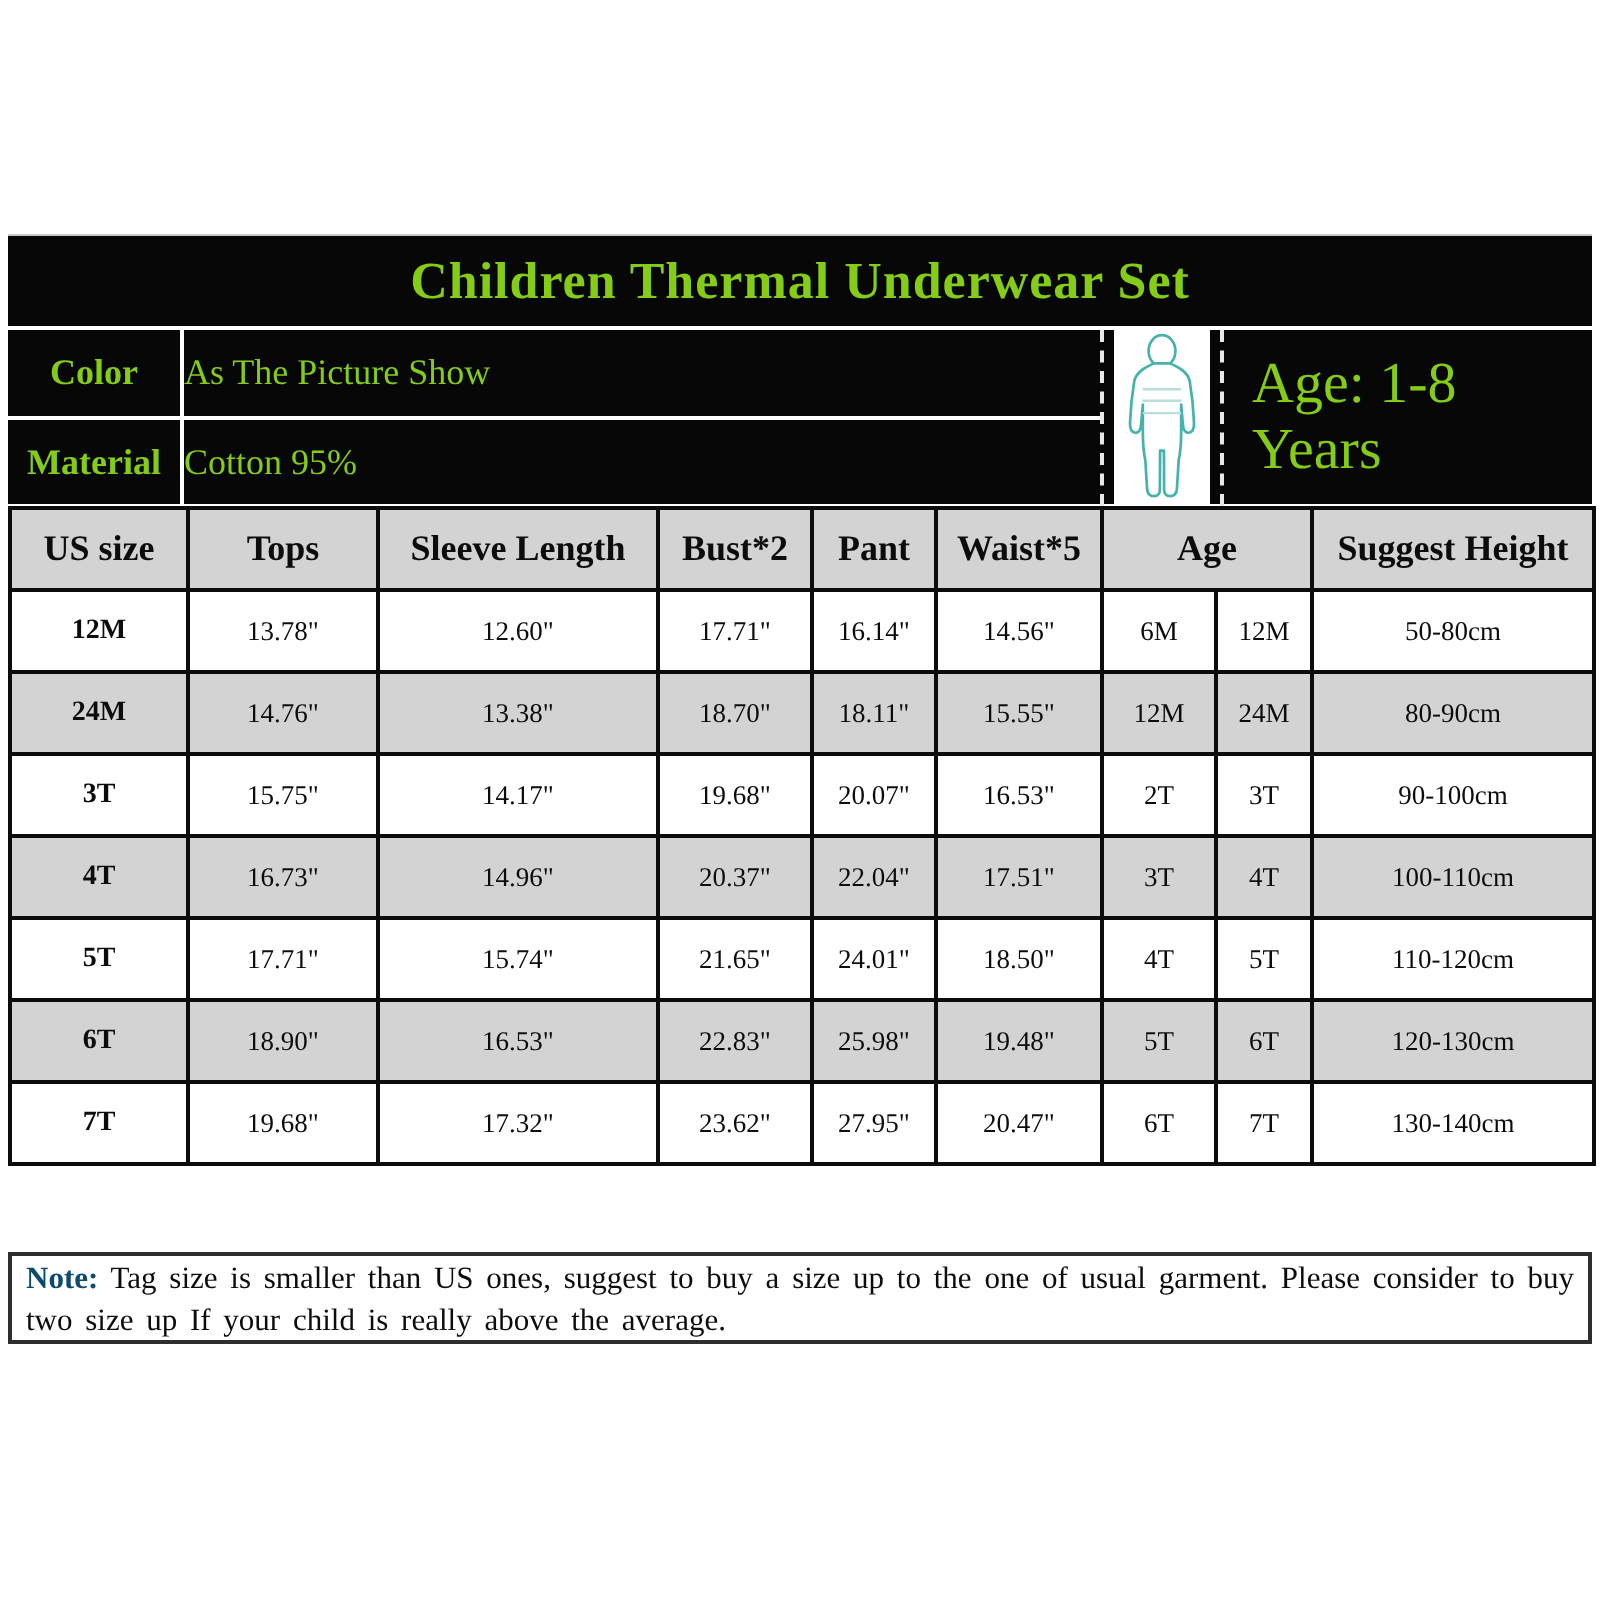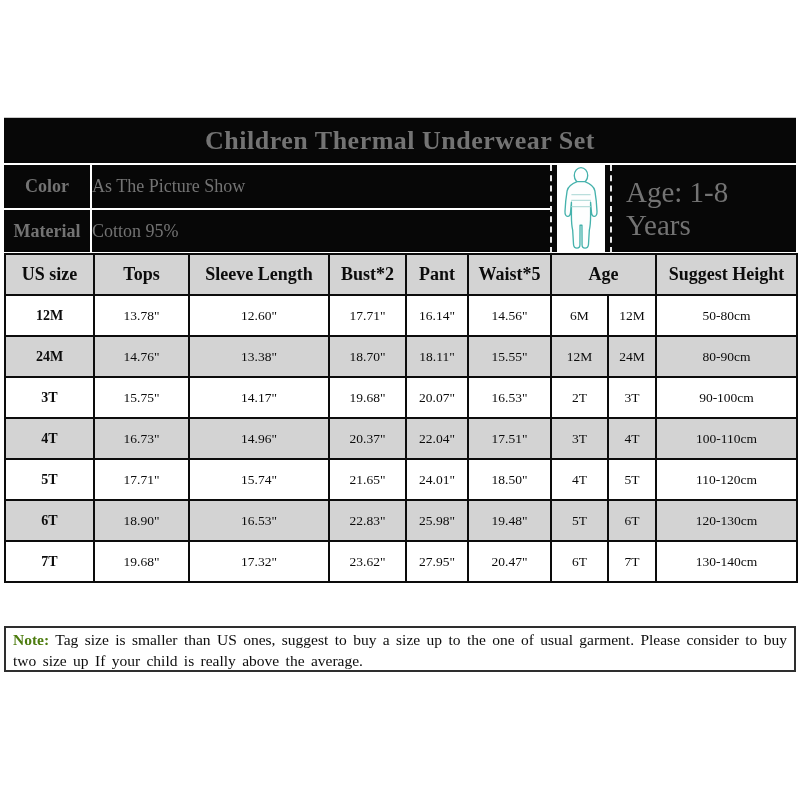--- a/index.html
+++ b/index.html
@@ -5,21 +5,21 @@
   :root { --teal:#45b2ac; }
   * { margin:0; padding:0; box-sizing:border-box; }
   html,body { width:800px; height:800px; background:#ffffff; }
   body { font-family:"Liberation Serif","DejaVu Serif",serif; color:#0c0c0c; position:relative; }
 
   .sheet { position:absolute; left:0; top:0; width:800px; height:800px; }
 
   
   .black-section{
     position:absolute; left:4px; top:117px; width:792px; height:135px;
-    background:#070707; color:#737373;
+    background:#070707; color:#84cc16;
     border-top:1px solid #c9c9c9;
     display:flex; flex-direction:column;
   }
   .title-row{
     height:47px; line-height:45px; text-align:center;
     font-weight:bold; font-size:26px; letter-spacing:.5px;
     border-bottom:2px solid #ffffff;
   }
   .info-area{ flex:1; display:flex; }
   .info-left{ width:546px; display:flex; flex-direction:column; }
@@ -213,17 +213,17 @@
           <td>27.95"</td>
           <td>20.47"</td>
           <td>6T</td>
           <td>7T</td>
           <td>130-140cm</td>
         </tr>
       </tbody>
   </table>
 
   <div class="note-box">
-    <span class="note-label" style="color: #4d7c0f;">Note:</span>
+    <span class="note-label" style="color: #0c4a6e;">Note:</span>
     <span>Tag size is smaller than US ones, suggest to buy a size up to the one of usual garment. Please consider to buy two size up If your child is really above the average.</span>
   </div>
 
 </div>
 
 </body></html>

